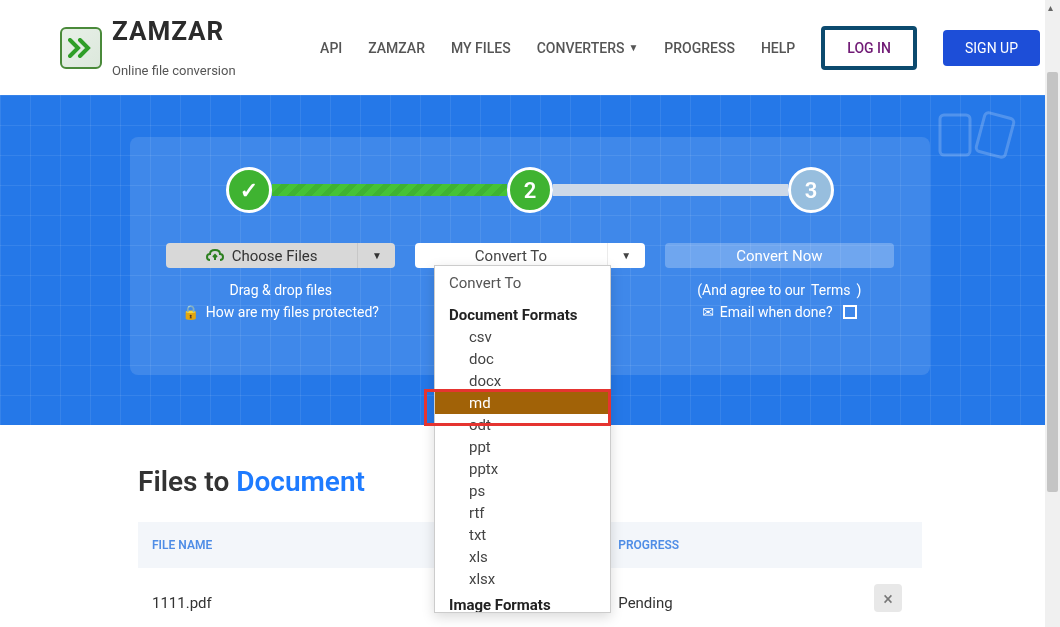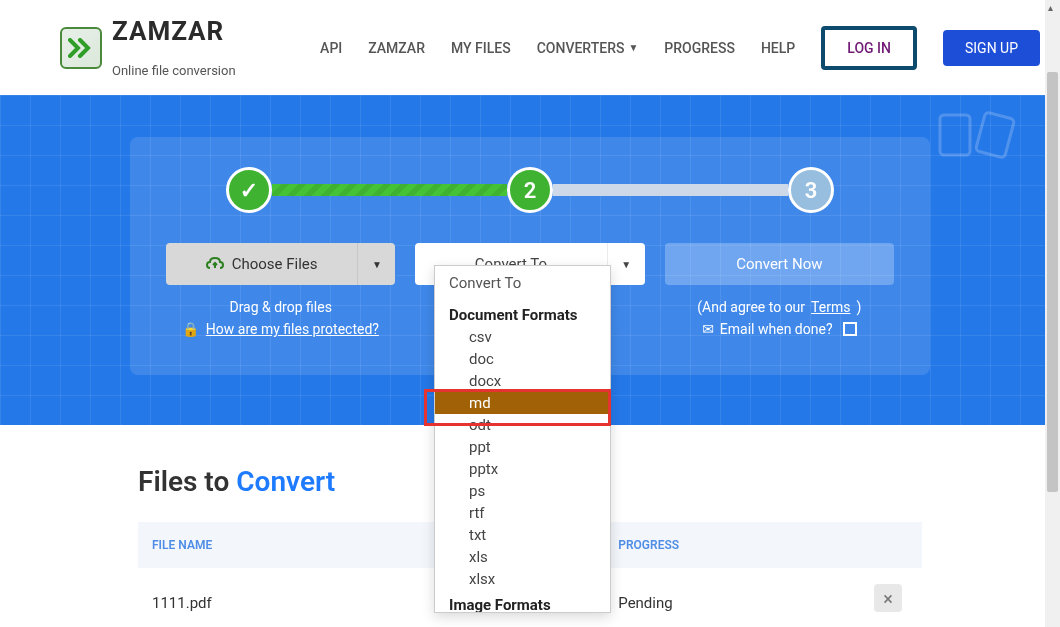--- a/index.html
+++ b/index.html
@@ -24,28 +24,28 @@
 .step-circle { width: 46px; height: 46px; border-radius: 50%; display: flex; align-items: center; justify-content: center; font-size: 22px; font-weight: 600; color: #fff; border: 3px solid #fff; flex-shrink: 0; }
 .step-1 { background: #3fb331; }
 .step-2 { background: #3fb331; }
 .step-3 { background: #97bede; }
 .bar { height: 12px; flex: 1; }
 .bar-done { background: repeating-linear-gradient(-45deg, #46c236, #46c236 6px, #3fb331 6px, #3fb331 12px); }
 .bar-todo { background: #cdd9e8; }
 
 .controls { display: flex; gap: 20px; justify-content: space-between; }
 .col { flex: 1; text-align: center; color: #fff; font-size: 14px; }
-.btn-group { display: flex; height: 42px; border-radius: 4px; overflow: hidden; margin-bottom: 14px; }
+.btn-group { display: flex; height: 25px; border-radius: 4px; overflow: hidden; margin-bottom: 14px; }
 .btn-main { flex: 1; display: flex; align-items: center; justify-content: center; gap: 8px; font-size: 15px; cursor: pointer; }
 .btn-caret { width: 38px; border-left: 1px solid rgba(0,0,0,0.08); display: flex; align-items: center; justify-content: center; cursor: pointer; }
 .bg-grey { background: #d8d8d8; color: #333; }
 .bg-white { background: #fff; color: #444; }
 .bg-disabled { background: rgba(255,255,255,0.25); color: #fff; }
 .sub-line { margin-bottom: 6px; display: flex; align-items: center; justify-content: center; gap: 6px; }
-.sub-link { text-decoration: underline; cursor: pointer; text-align: right; }
+.sub-link { cursor: pointer; text-align: right; }
 
 .dropdown { position: absolute; top: 265px; left: 434px; width: 177px; background: #fff; border: 1px solid #ccc; box-shadow: 0 4px 12px rgba(0,0,0,0.15); z-index: 100; max-height: 348px; overflow: hidden; }
 .dd-scroll { overflow-y: auto; max-height: 348px; }
 .dd-scroll::-webkit-scrollbar { width: 14px; }
 .dd-scroll::-webkit-scrollbar-track { background: #f0f0f0; }
 .dd-scroll::-webkit-scrollbar-thumb { background: #c0c0c0; }
 .dd-title { padding: 8px 14px; font-size: 15px; color: #555; }
 .dd-group { padding: 6px 14px 2px; font-weight: 700; font-size: 15px; color: #222; }
 .dd-item { padding: 2px 14px 2px 34px; font-size: 15px; color: #444; cursor: pointer; }
 .dd-item.selected { background: #a16207; color: #fff; }
@@ -172,21 +172,21 @@
     <div class="dd-item">txt</div>
     <div class="dd-item">xls</div>
     <div class="dd-item">xlsx</div>
     <div class="dd-group">Image Formats</div>
   </div>
 </div>
 <div class="highlight-box" style="top:389px;left:424px;width:187px;height:37px"></div>
 
 <div class="section">
   <h2 class="section-title">
-    <span>Files to </span><span class="accent">Convert</span>
+    <span>Files to </span><span class="accent">Document</span>
   </h2>
   <div class="table">
     <div class="thead">
       <div class="c-name">FILE NAME</div>
       <div class="c-size">E</div>
       <div class="c-prog">PROGRESS</div>
       <div class="c-del"></div>
     </div>
     <div class="trow">
       <div class="c-name">1111.pdf</div>

